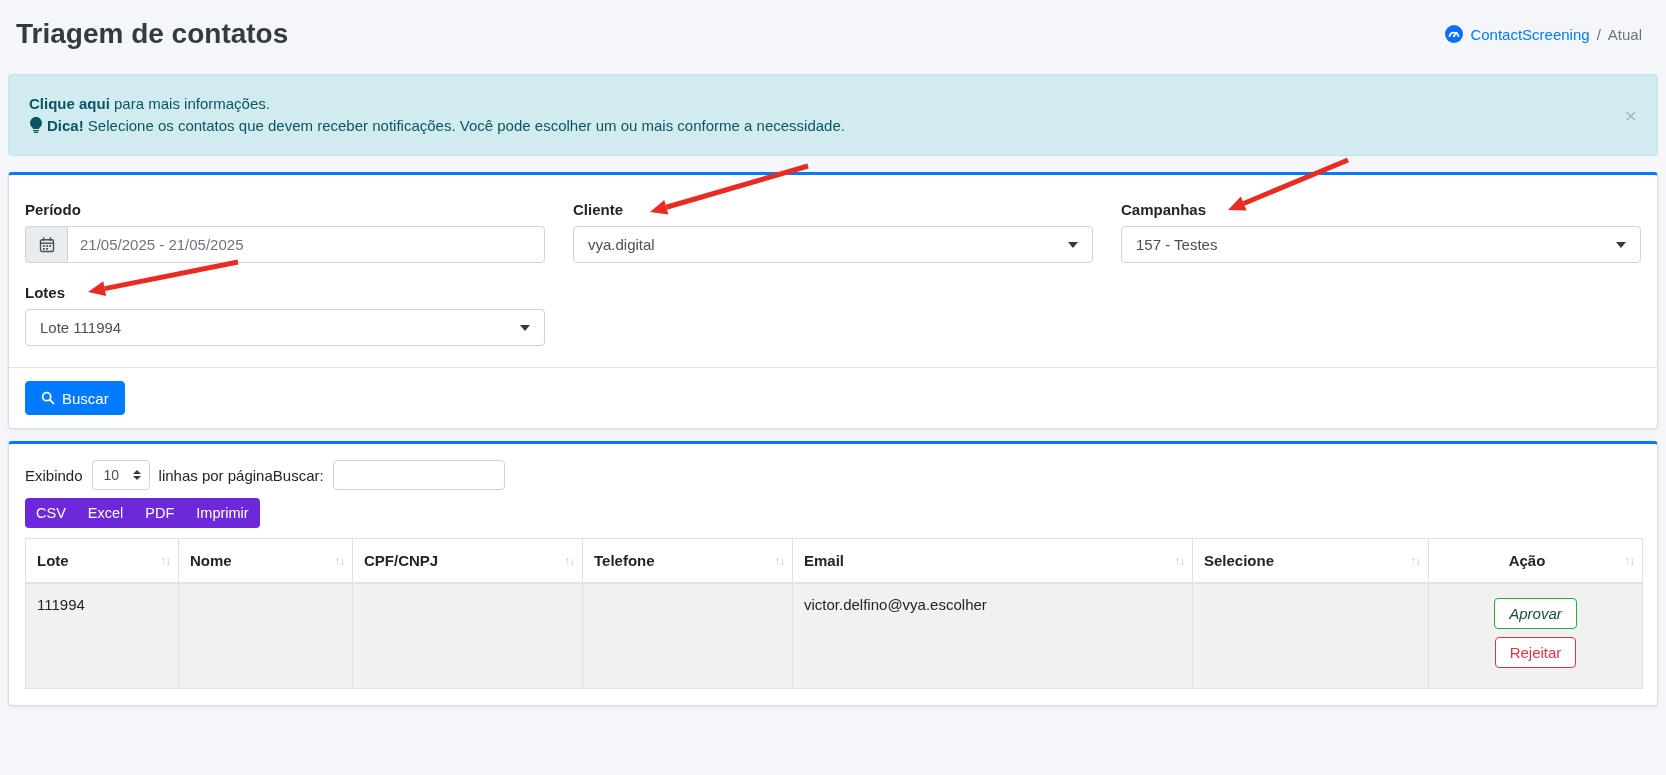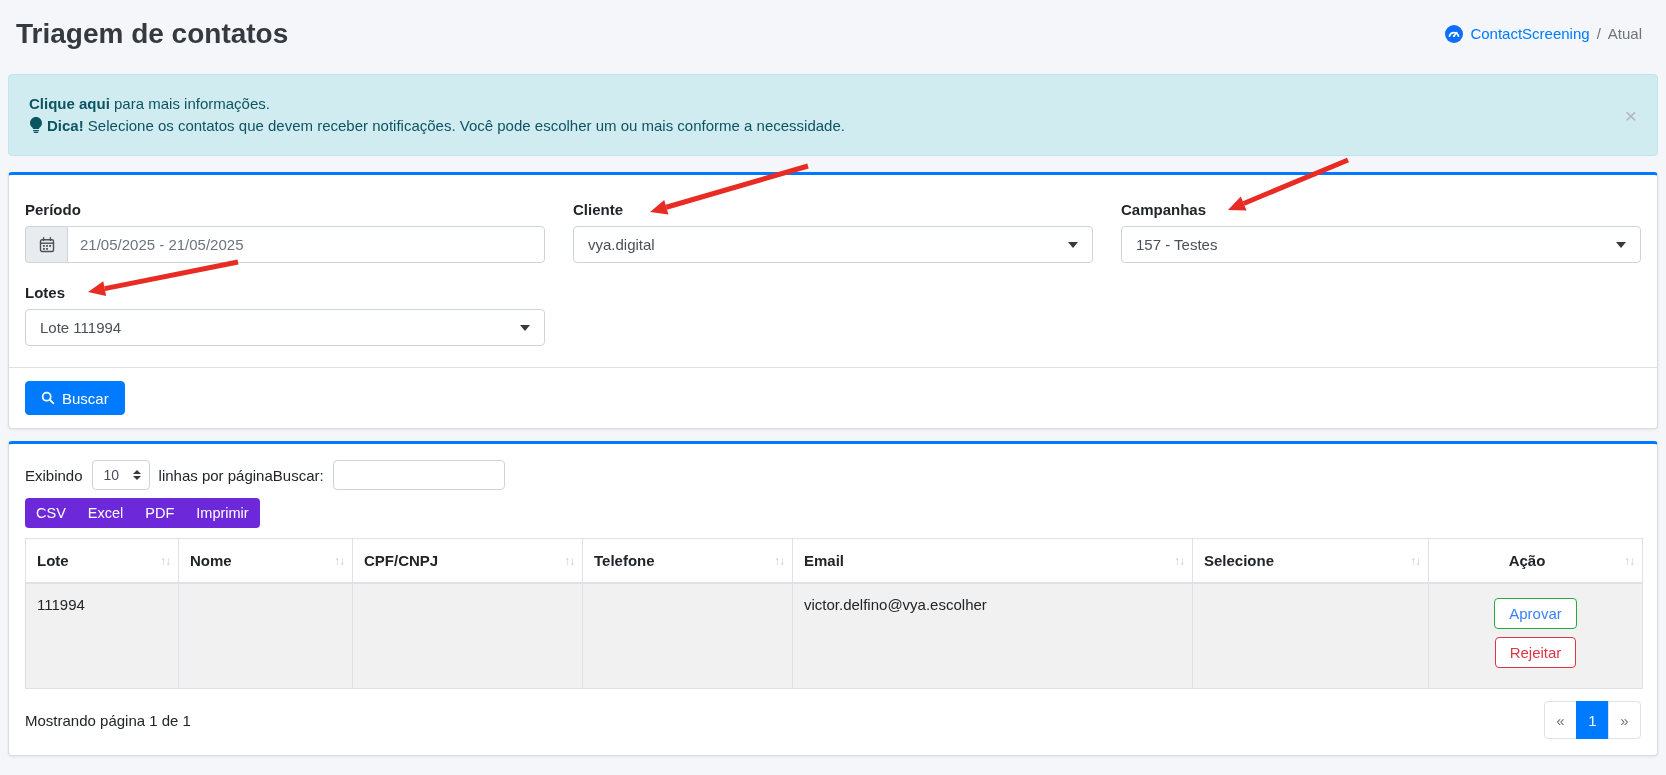--- a/index.html
+++ b/index.html
@@ -11,21 +11,21 @@
     font-size: 15px;
     position: relative;
     overflow: hidden;
   }
   
   .content-header {
     display:flex; justify-content:space-between; align-items:center;
     padding: 14px 24px 0 16px; height: 54px;
   }
   .page-title { font-size: 28px; font-weight: 700; color:#343a40; line-height: 38px; }
-  .breadcrumb { display:flex; align-items:flex-start; gap:7px; font-size:15px; }
+  .breadcrumb { display:flex; align-items:center; gap:7px; font-size:15px; }
   .bc-link { color:#007bff; text-decoration:none; cursor:pointer; }
   .bc-sep, .bc-current { color:#6c757d; }
   .bc-icon { display:inline-flex; }
   
   .alert {
     margin: 20px 8px 0 8px;
     background:#d1ecf1; border:1px solid #bee5eb; border-radius:4px;
     color:#0c5460; padding: 18px 20px; position:relative;
     line-height: 22px; font-size: 15px;
   }
@@ -125,21 +125,21 @@
     color:#c6ccd2; font-size:12px; letter-spacing:-1px; font-weight:400; cursor:pointer;
   }
   .data-table tbody tr { background:#f1f1f1; }
   .data-table td { padding:12px 11px; vertical-align:top; color:#212529; }
   .action-cell { text-align:center; }
   .action-cell .btn-outline { display:block; margin:2px auto 8px auto; }
   .btn-outline {
     background:#fff; border-radius:4px; font-size:15px; padding:6px 14px; cursor:pointer;
     font-family:"Liberation Sans",sans-serif;
   }
-  .btn-approve { color:#3b82f6; border:1px solid #28a745; }
+  .btn-approve { color:#14532d; border:1px solid #28a745;font-style:italic; }
   .btn-reject  { color:#dc3545; border:1px solid #dc3545; }
   
   .table-footer { display:flex; justify-content:space-between; align-items:center; margin-top:12px; }
   .pagination { display:flex; }
   .page-item {
     min-width:33px; height:38px; display:flex; align-items:center; justify-content:center;
     border:1px solid #dee2e6; background:#fff; color:#6c757d; font-size:15px;
     cursor:pointer; margin-left:-1px; padding:0 10px;
   }
   .page-item:first-child { border-radius:4px 0 0 4px; margin-left:0; }
@@ -315,28 +315,20 @@
           <td>victor.delfino@vya.escolher</td>
           <td></td>
           <td class="action-cell">
             <button class="btn-outline btn-approve">Aprovar</button>
             <button class="btn-outline btn-reject">Rejeitar</button>
           </td>
         </tr>
       </tbody>
     </table>
 
-    <div class="table-footer">
-      <span>Mostrando página 1 de 1</span>
-      <div class="pagination">
-        <span class="page-item">«</span>
-        <span class="page-item active">1</span>
-        <span class="page-item">»</span>
-      </div>
-    </div>
   </div>
 </div>
 
 <svg id="arrow-layer" width="1666" height="775" viewBox="0 0 1666 775">
     <line x1="808" y1="166" x2="666.3223121208051" y2="207.24793444584157" stroke="#e82c24" stroke-width="5"></line>
     <polygon points="650,212 664.2258126116176,200.0469143925452 668.4188116299927,214.44895449913793" fill="#e82c24"></polygon>
     <line x1="1348" y1="160" x2="1243.6923076923076" y2="203.46153846153845" stroke="#e82c24" stroke-width="5"></line>
     <polygon points="1228,210 1240.8076923076922,196.53846153846152 1246.576923076923,210.3846153846154" fill="#e82c24"></polygon>
     <line x1="238" y1="262" x2="104.66987148674565" y2="288.66602570265087" stroke="#e82c24" stroke-width="5"></line>
     <polygon points="88,292 103.19900047320927,281.31167063496895 106.14074250028203,296.0203807703328" fill="#e82c24"></polygon>

